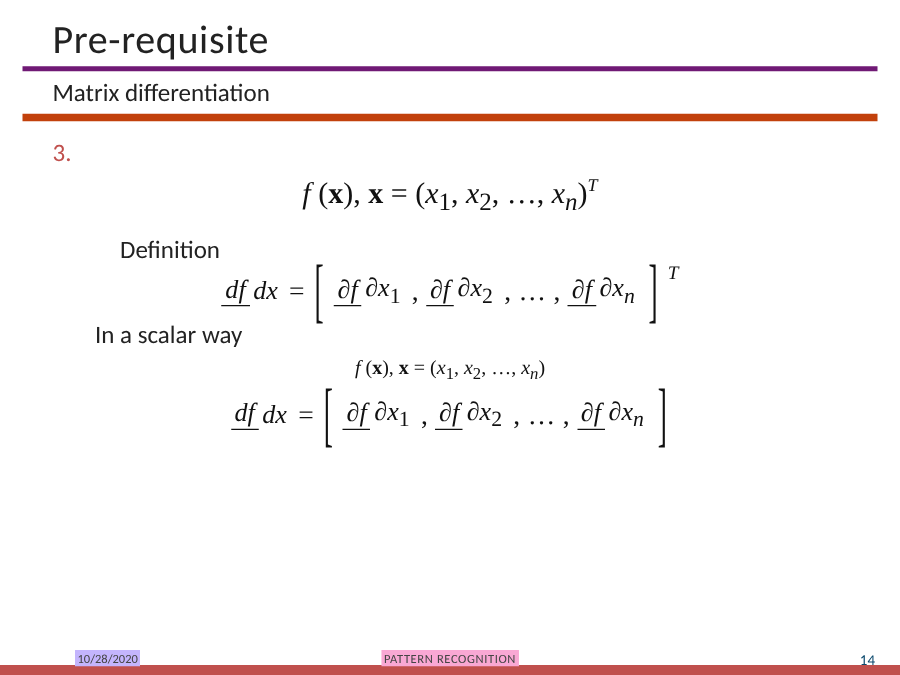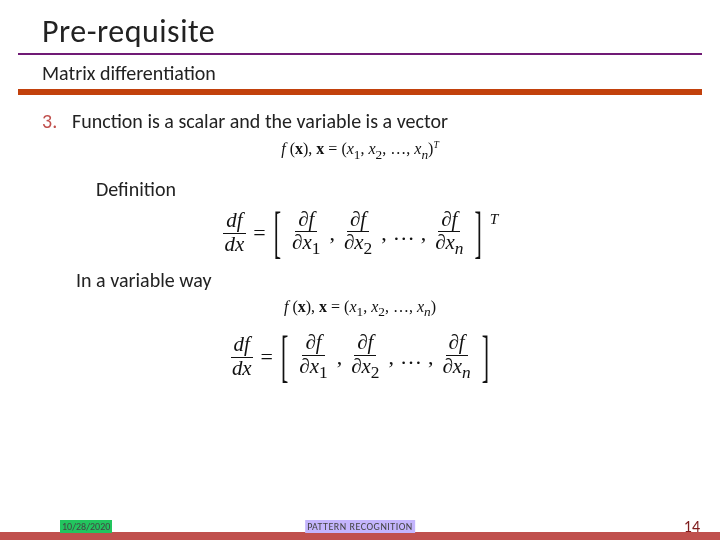--- a/index.html
+++ b/index.html
@@ -1,53 +1,52 @@
 <!DOCTYPE html>
 <html><head>
 <meta charset="utf-8">
 <style>
   * { margin: 0; padding: 0; box-sizing: border-box; }
   html, body { width: 720px; height: 540px; font-family: Calibri, "Segoe UI", sans-serif; background: #fff; color: #222; overflow: hidden; }
   .slide { position: relative; width: 720px; height: 540px; }
-  .title { font-size: 32px; font-weight: 400; padding: 12px 24px 2px 24px; border-bottom: 2px solid #701a75; margin: 0 18px; letter-spacing: 0.5px; }
+  .title { font-size: 32px; font-weight: 400; padding: 12px 24px 2px 24px; border-bottom: 4px solid #701a75; margin: 0 18px; letter-spacing: 0.5px; }
   .subtitle { font-size: 20px; padding: 6px 24px 4px 24px; border-bottom: 6px solid #c2410c; margin: 0 18px; }
   .body { padding: 10px 42px 0 42px; font-size: 20px; }
   .item3 { display: flex; gap: 10px; margin-top: 4px; }
   .idx { color: #c0504d; font-weight: 400; min-width: 20px; }
   .math { font-family: "Times New Roman", Times, serif; font-style: italic; color: #111; text-align: center; margin: 8px 0; white-space: nowrap; }
   .math .rm { font-style: normal; }
   .math .bold { font-weight: bold; font-style: normal; }
-  .m1 { font-size: 16px; margin-top: 6px; margin-bottom: 14px; }
+  .m1 { font-size: 24px; margin-top: 6px; margin-bottom: 14px; }
   .def { margin-left: 54px; margin-top: 4px; }
   .similar { margin-left: 34px; margin-top: 10px; }
   .m2, .m4 { font-size: 22px; display: flex; align-items: center; justify-content: center; gap: 6px; }
   .m3 { font-size: 16px; margin-top: 6px; }
-  .frac { display: inline-flex; flex-direction: column; align-items: center; line-height: 1.05; font-size: 0.95em; vertical-align: middle; }
+  .frac { display: inline-flex; align-items: center; line-height: 1.05; font-size: 0.95em; vertical-align: middle; }
   .frac .num { border-bottom: 1.2px solid #111; padding: 0 3px 1px 3px; }
   .frac .den { padding: 0 3px; }
   .bigbrak { display:inline-block; font-style: normal; transform: scaleY(2.6); transform-origin: center; font-weight: 300; margin: 0 2px; }
   .sup { font-size: 0.6em; vertical-align: super; font-style: italic; }
   .supT { font-size: 0.7em; position: relative; top: -14px; font-style: italic; }
   .footer { position: absolute; bottom: 0; left: 0; right: 0; height: 24px; display: flex; align-items: center; }
   .footer-bar { height: 8px; background: #c0504d; width: 100%; position: absolute; bottom: 0; left: 0; }
-  .footer-date { position: absolute; left: 60px; bottom: 7px; font-size: 10px; color: #444; background: #22c55e; padding: 0 2px; }
-  .footer-center { position: absolute; left: 50%; transform: translateX(-50%); bottom: 7px; font-size: 10px; letter-spacing: 0.5px; color: #444; background: #c4b5fd; padding: 0 2px; }
-  .footer-page { position: absolute; right: 20px; bottom: 4px; font-size: 16px; color: #7f1d1d; }
+  .footer-date { position: absolute; left: 60px; bottom: 7px; font-size: 10px; color: #444; background: #c4b5fd; padding: 0 2px; }
+  .footer-center { position: absolute; left: 50%; transform: translateX(-50%); bottom: 7px; font-size: 10px; letter-spacing: 0.5px; color: #444; background: #f9a8d4; padding: 0 2px; }
+  .footer-page { position: absolute; right: 20px; bottom: 4px; font-size: 12px; color: #0c4a6e; }
 </style>
 </head>
 <body>
 <div class="slide">
 
 <h1 class="title">Pre-requisite</h1>
 <div class="subtitle">Matrix differentiation</div>
 
 <div class="body">
   <div class="item3">
     <span class="idx">3.</span>
-    <span>Function is a scalar and the variable is a vector</span>
   </div>
 
   <div class="math m1">
     <span>f</span><span class="rm">&nbsp;</span><span class="rm">(</span><span class="bold">x</span><span class="rm">)</span><span class="rm">,</span>
     <span class="bold">x</span> <span class="rm">=</span>
     <span class="rm">(</span><span>x</span><sub class="rm">1</sub><span class="rm">,</span>
     <span>x</span><sub class="rm">2</sub><span class="rm">,</span>
     <span class="rm">…</span><span class="rm">,</span>
     <span>x</span><sub>n</sub><span class="rm">)</span><span class="sup">T</span>
   </div>
@@ -74,21 +73,21 @@
     <span class="rm">…</span>
         <span class="rm">,</span>
     <span class="frac">
           <span class="num">∂f</span>
           <span class="den"><span>∂x</span><sub>n</sub></span>
         </span>
     <span class="bigbrak">]</span>
         <span class="supT">T</span>
   </div>
 
-  <div class="similar">In a variable way</div>
+  <div class="similar">In a scalar way</div>
 
   <div class="math m3">
     <span>f</span><span class="rm">&nbsp;</span><span class="rm">(</span><span class="bold">x</span><span class="rm">)</span><span class="rm">,</span>
     <span class="bold">x</span> <span class="rm">=</span>
     <span class="rm">(</span><span>x</span><sub class="rm">1</sub><span class="rm">,</span>
     <span>x</span><sub class="rm">2</sub><span class="rm">,</span>
     <span class="rm">…</span><span class="rm">,</span>
     <span>x</span><sub>n</sub><span class="rm">)</span>
   </div>
 

